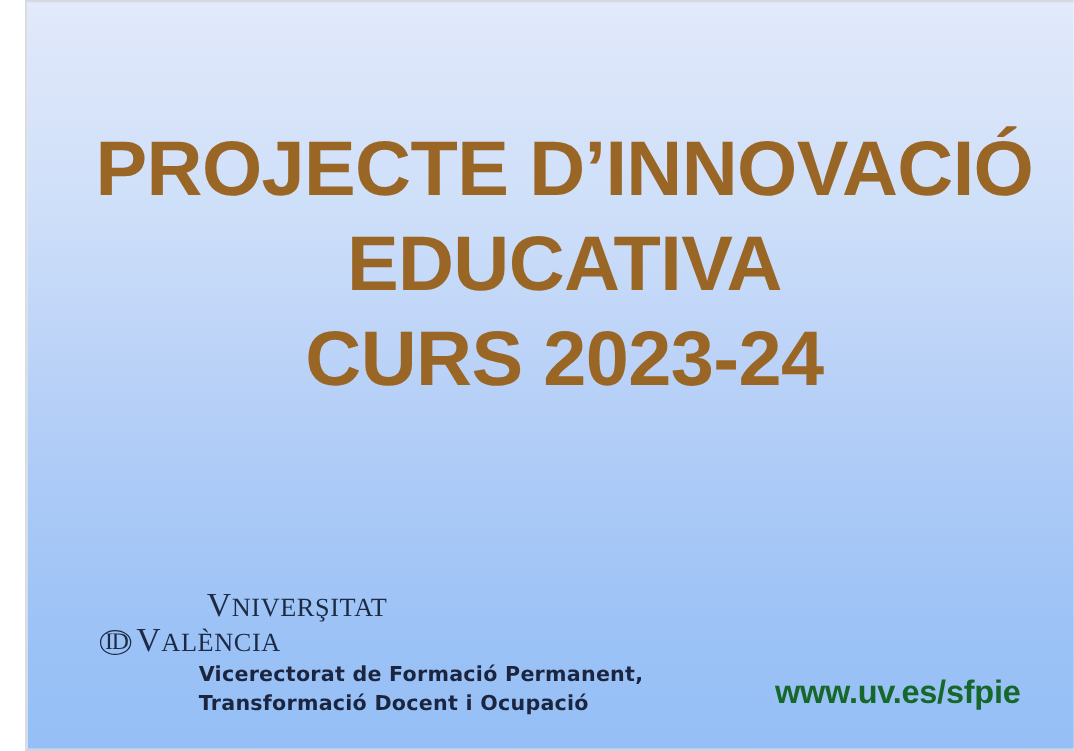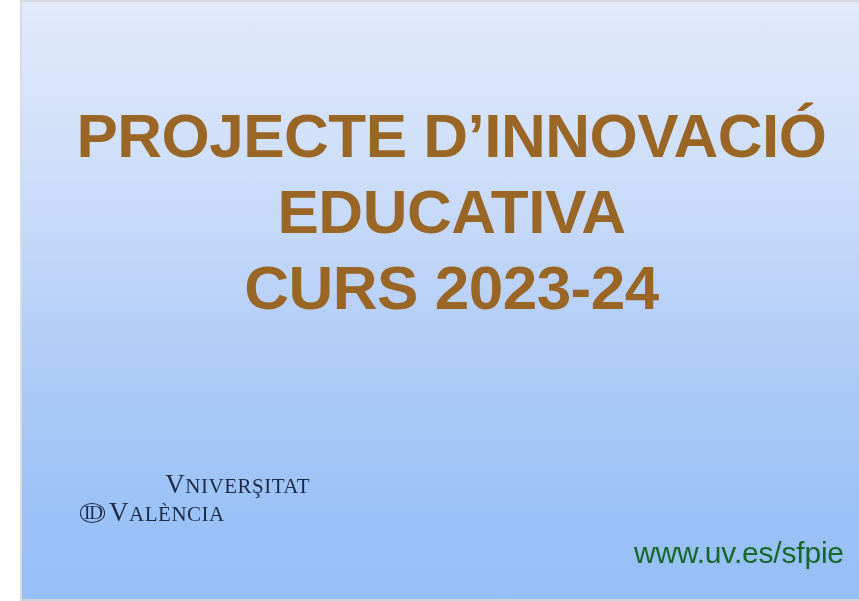--- a/index.html
+++ b/index.html
@@ -115,26 +115,26 @@
     font-weight: bold;
     font-size: 16.5px;
     line-height: 23px;
     letter-spacing: 0.2px;
   }
 
   #vicerectorat span { display: block; white-space: nowrap; }
 
   #site-url {
     position: absolute;
-    left: 612px;
+    left: 598px;
     top: 74px;
     color: #16682a;
     font-family: "Liberation Sans", sans-serif;
-    font-weight: normal;
-    font-size: 30px;
+    font-weight: bold;
+    font-size: 26px;
     line-height: 30px;
     letter-spacing: -0.2px;
     white-space: nowrap;
   }
 </style>
 </head>
 <body>
 
 <div id="slide">
 
@@ -148,18 +148,22 @@
 
     <div id="uv-logo">
       <span class="logo-line-1">
         <span class="sc-big">V</span><span class="sc-small">NIVERŞITAT</span>
       </span>
       <span class="logo-line-2">
         <span class="logo-ligature">ID</span><span class="sc-big">V</span><span class="sc-small">ALÈNCIA</span>
       </span>
     </div>
 
+    <div id="vicerectorat">
+      <span>Vicerectorat de Formació Permanent,</span>
+      <span>Transformació Docent i Ocupació</span>
+    </div>
 
     <div id="site-url">www.uv.es/sfpie</div>
 
   </div>
 
 </div>
 
 </body></html>

